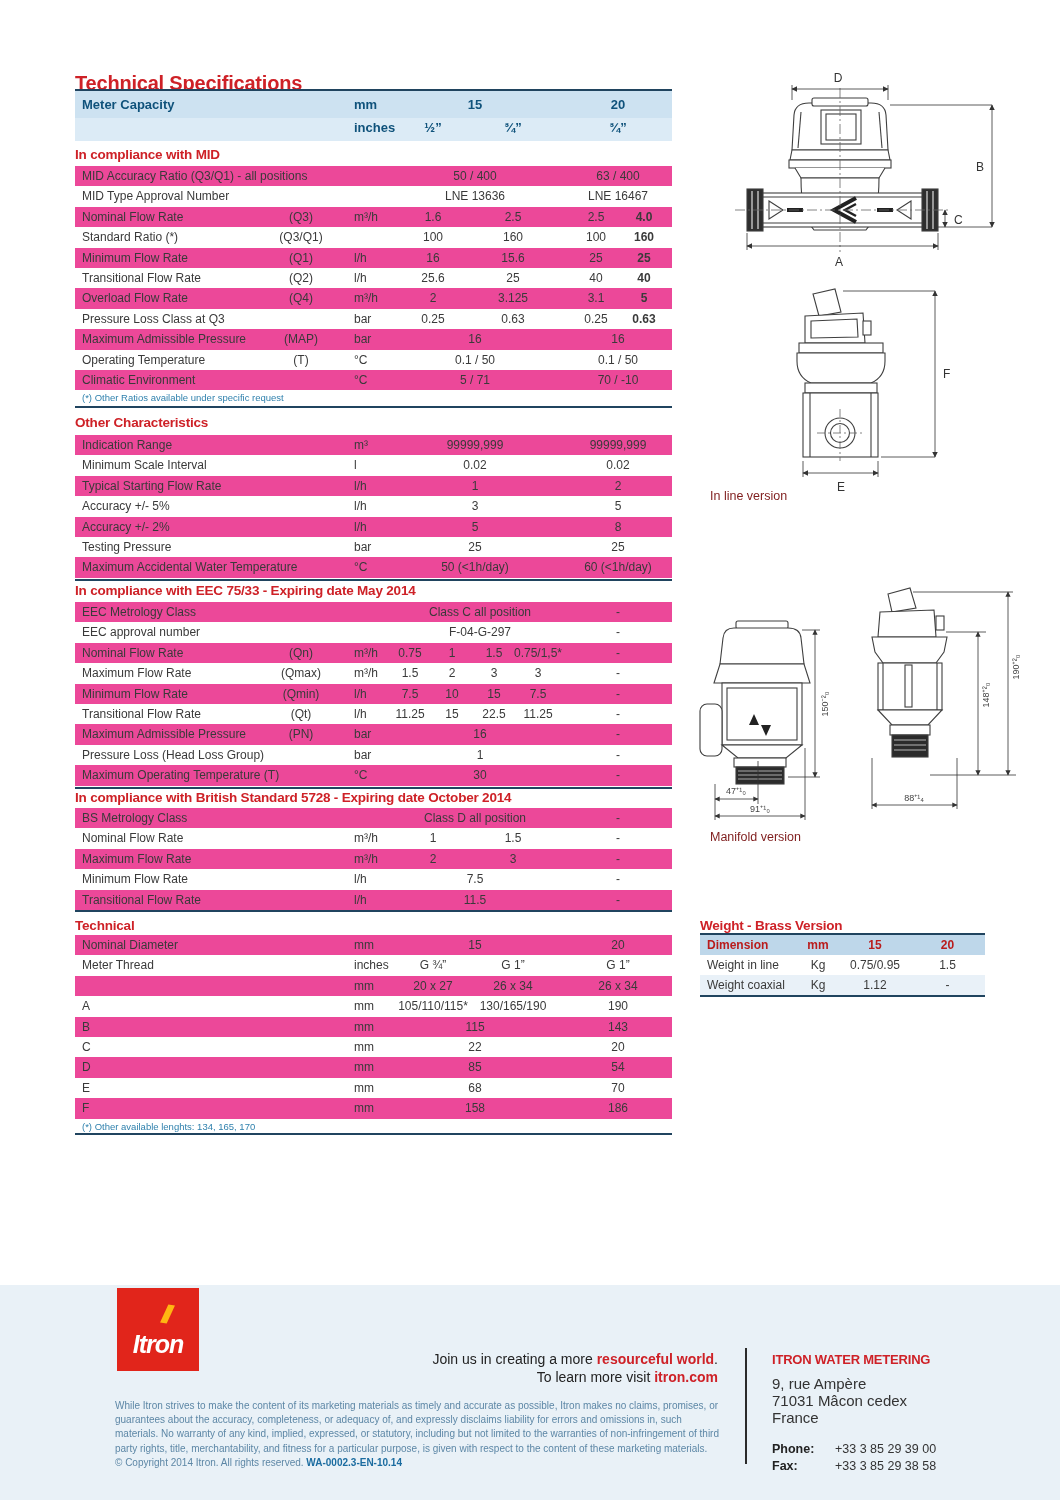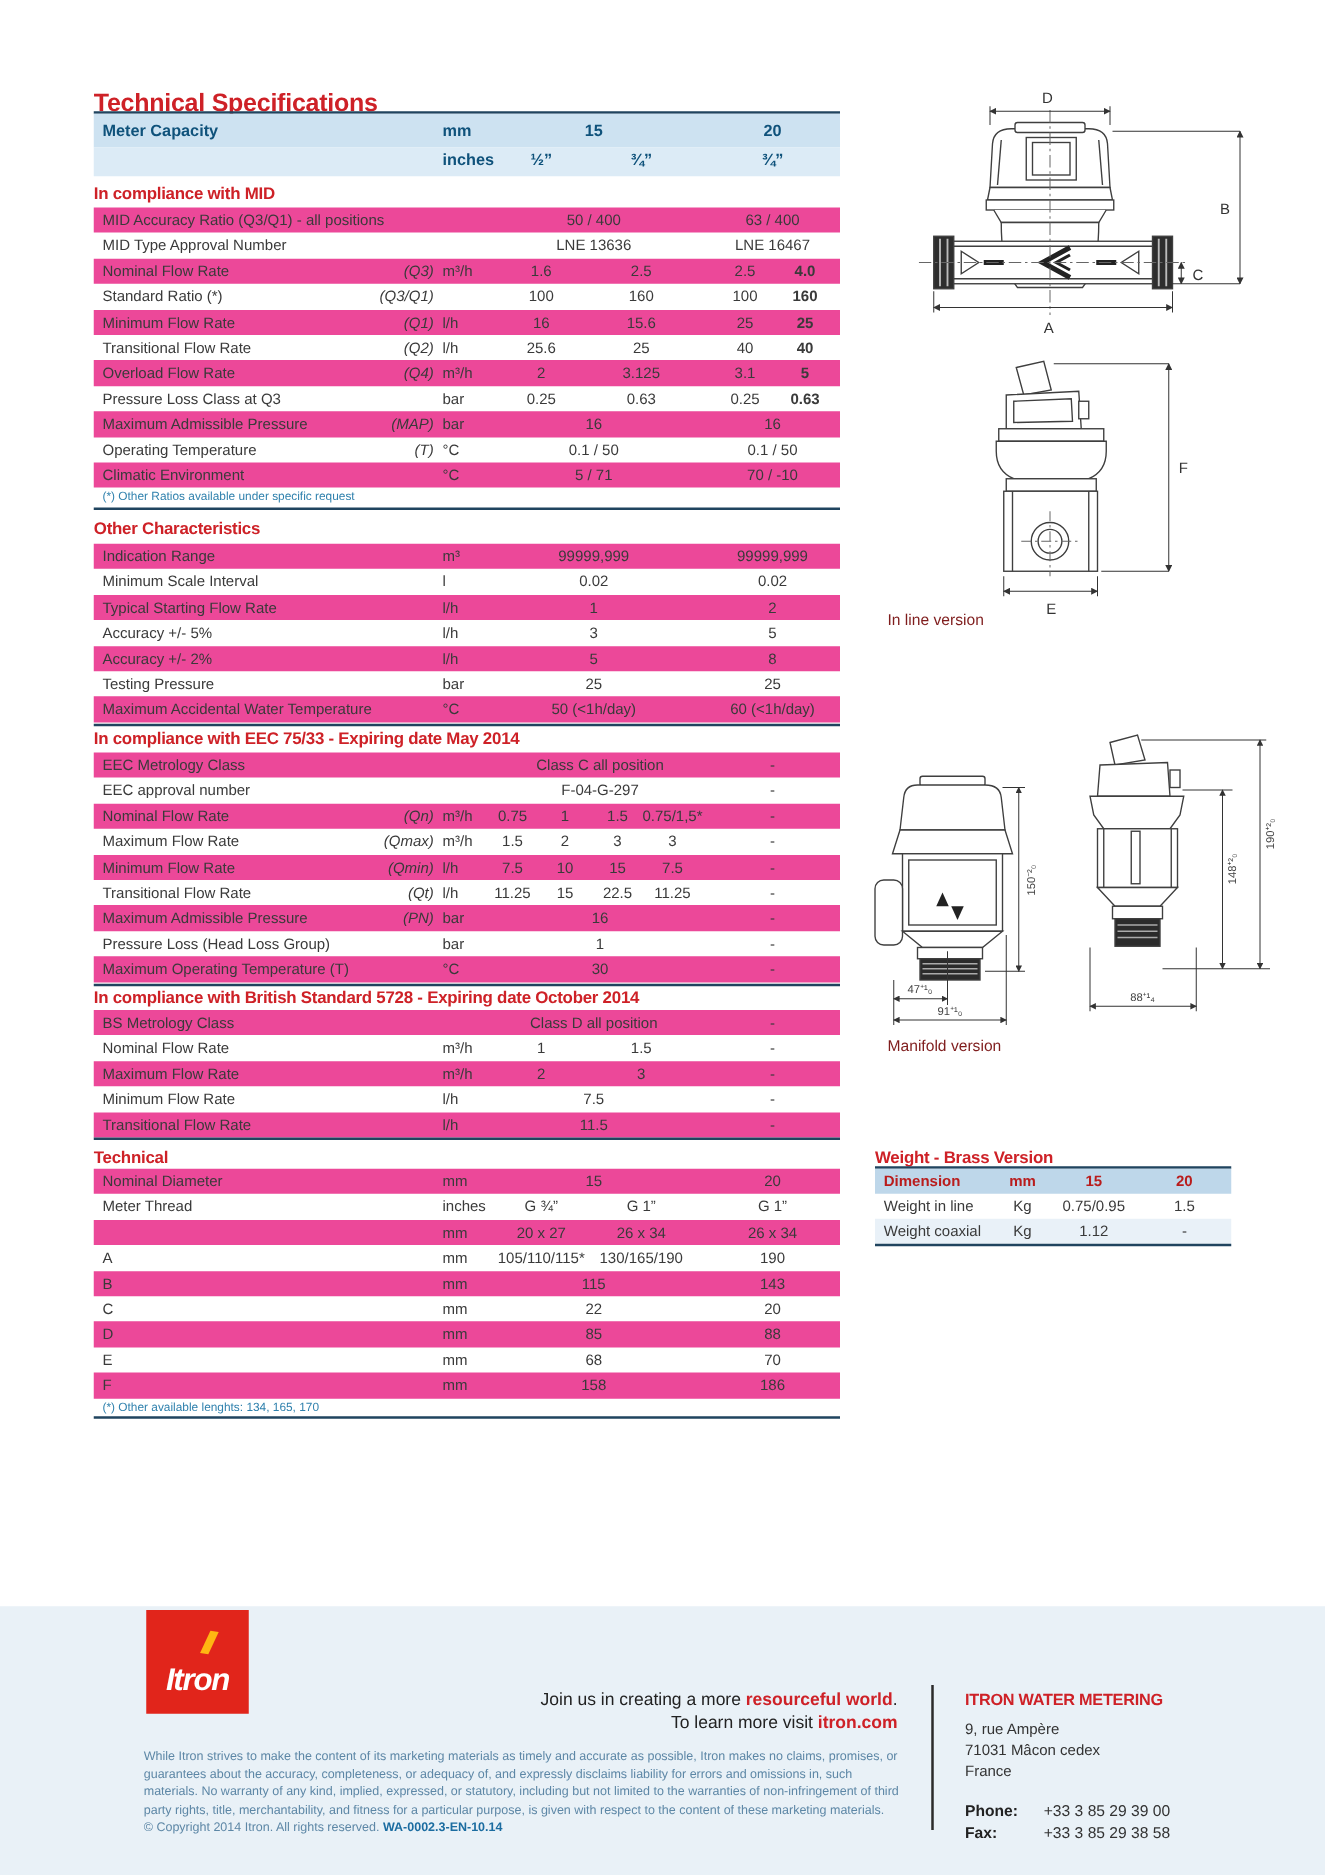--- a/index.html
+++ b/index.html
@@ -8,21 +8,21 @@
   .abs{position:absolute;}
   .doc-title{font-size:20px;font-weight:bold;color:#ce2127;letter-spacing:-0.2px;}
   .sec{position:absolute;left:75px;width:597px;}
   .sec-h{position:absolute;left:0;top:0;font-size:13.5px;font-weight:bold;color:#ce2127;letter-spacing:-0.2px;white-space:nowrap;}
   .rows{position:absolute;left:0;width:597px;}
   .trow{position:relative;height:20.4px;width:597px;}
   .trow.stripe{background:#ec4899;}
   .cell{position:absolute;top:0;height:20.4px;line-height:20.4px;font-size:12px;color:#3a3a3a;
         text-align:center;white-space:nowrap;}
   .c-label{left:7px;width:195px;text-align:left;}
-  .c-sub{left:204px;width:68px;text-align:right;font-style:italic;}
+  .c-sub{left:192px;width:68px;text-align:center;}
   .c-unit{left:279px;width:44px;text-align:left;}
   .c-v1{left:320px;width:76px;}
   .c-v2{left:396px;width:84px;}
   .c-v3{left:495px;width:52px;}
   .c-v4{left:547px;width:44px;font-weight:bold;}
   .c-v12{left:320px;width:160px;}
   .c-v34{left:495px;width:96px;}
   .c-e1{left:315px;width:40px;}
   .c-e2{left:357px;width:40px;}
   .c-e3{left:399px;width:40px;}
@@ -60,21 +60,21 @@
         font-size:25px;font-weight:bold;font-style:italic;letter-spacing:-1px;}
   #logo .tick{position:absolute;left:47px;top:17px;width:7px;height:18px;background:#ffb612;
         transform:skewX(-18deg) rotate(8deg);}
   #join{position:absolute;left:330px;top:1350px;width:388px;text-align:right;font-size:14px;color:#222;line-height:18px;}
   #join .em{color:#ce2127;font-weight:bold;}
   #vrule{position:absolute;left:745px;top:1348px;width:2px;height:116px;background:#2b2b2b;}
   #disc{position:absolute;left:115px;top:1399px;width:604px;font-size:10px;line-height:14.2px;color:#5d87a6;}
   #disc .docnum{color:#1b6ca0;font-weight:bold;}
   #contact{position:absolute;left:772px;top:1352px;width:250px;}
   #contact .ch{font-size:13px;font-weight:bold;color:#ce2127;letter-spacing:-0.2px;}
-  #contact .addr{margin-top:8px;font-size:12px;color:#333;line-height:17px;}
+  #contact .addr{margin-top:8px;font-size:15px;color:#333;line-height:17px;}
   #contact .prow{display:flex;font-size:12.5px;line-height:17px;}
   #contact .prow .pl{width:63px;font-weight:bold;color:#222;}
   #contact .prows{margin-top:15px;}
   svg text{font-family:"Liberation Sans", sans-serif;}
   .dimtxt{font-size:12px;fill:#333;}
   .toltxt{font-size:9px;fill:#444;}
 </style>
 </head>
 <body>
 
@@ -389,21 +389,21 @@
         <div class="trow">
           <span class="cell c-label">C</span>
           <span class="cell c-unit">mm</span>
           <span class="cell c-v12">22</span>
           <span class="cell c-v34">20</span>
         </div>
         <div class="trow stripe">
           <span class="cell c-label">D</span>
           <span class="cell c-unit">mm</span>
           <span class="cell c-v12">85</span>
-          <span class="cell c-v34">88</span>
+          <span class="cell c-v34">54</span>
         </div>
         <div class="trow">
           <span class="cell c-label">E</span>
           <span class="cell c-unit">mm</span>
           <span class="cell c-v12">68</span>
           <span class="cell c-v34">70</span>
         </div>
         <div class="trow stripe">
           <span class="cell c-label">F</span>
           <span class="cell c-unit">mm</span>

